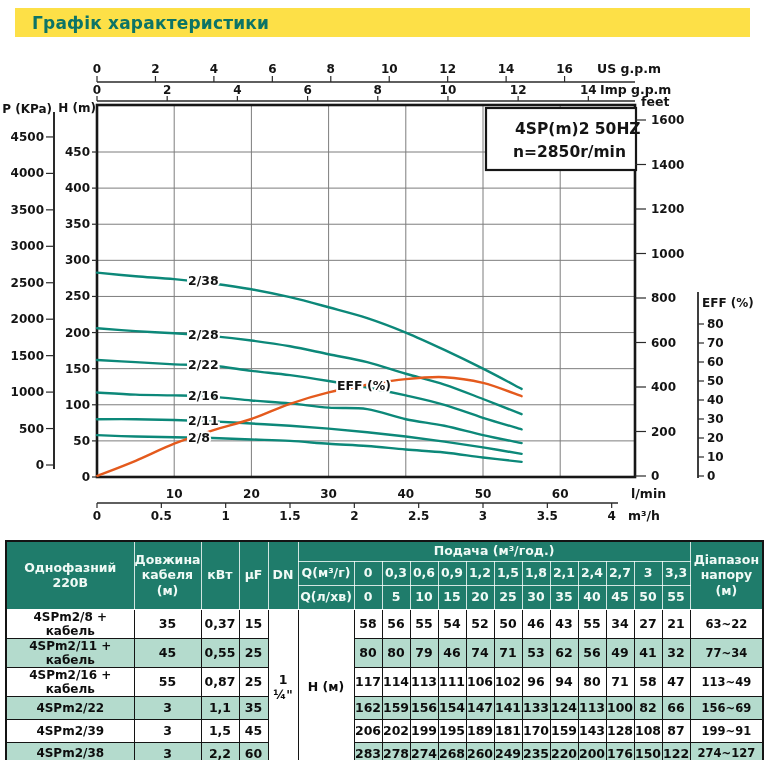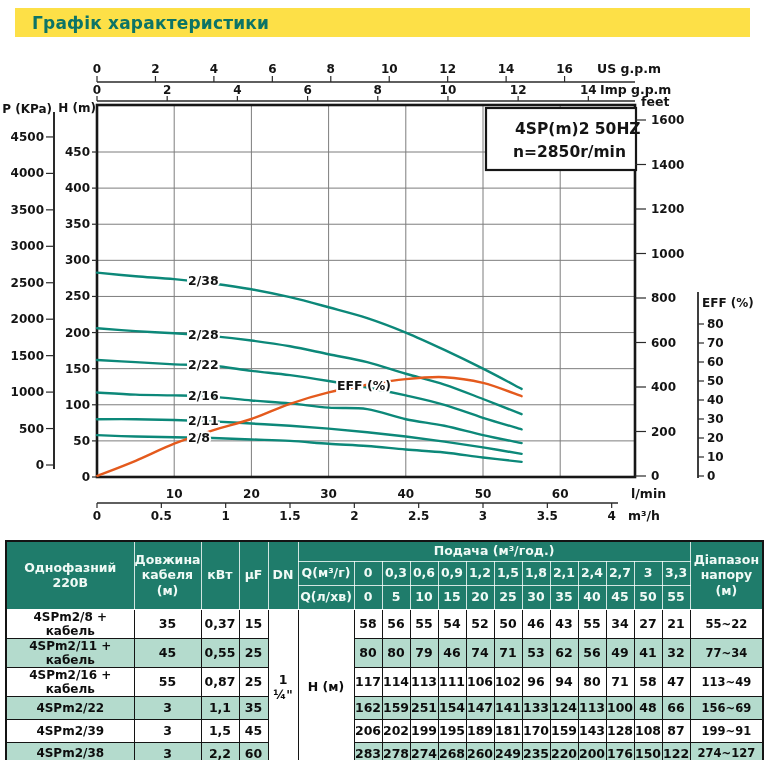--- a/index.html
+++ b/index.html
@@ -315,21 +315,21 @@
         <td>55</td>
         <td>54</td>
         <td>52</td>
         <td>50</td>
         <td>46</td>
         <td>43</td>
         <td>55</td>
         <td>34</td>
         <td>27</td>
         <td>21</td>
-        <td class="range-cell">55~22</td>
+        <td class="range-cell">63~22</td>
       </tr>
       <tr>
         <td class="model-cell">4SPm2/11 + кабель</td>
         <td>45</td>
         <td>0,55</td>
         <td>25</td>
         <td>80</td>
         <td>80</td>
         <td>79</td>
         <td>46</td>
@@ -362,29 +362,29 @@
         <td>47</td>
         <td class="range-cell">113~49</td>
       </tr>
       <tr>
         <td class="model-cell">4SPm2/22</td>
         <td>3</td>
         <td>1,1</td>
         <td>35</td>
         <td>162</td>
         <td>159</td>
-        <td>251</td>
+        <td>156</td>
         <td>154</td>
         <td>147</td>
         <td>141</td>
         <td>133</td>
         <td>124</td>
         <td>113</td>
         <td>100</td>
-        <td>48</td>
+        <td>82</td>
         <td>66</td>
         <td class="range-cell">156~69</td>
       </tr>
       <tr>
         <td class="model-cell">4SPm2/39</td>
         <td>3</td>
         <td>1,5</td>
         <td>45</td>
         <td>206</td>
         <td>202</td>

